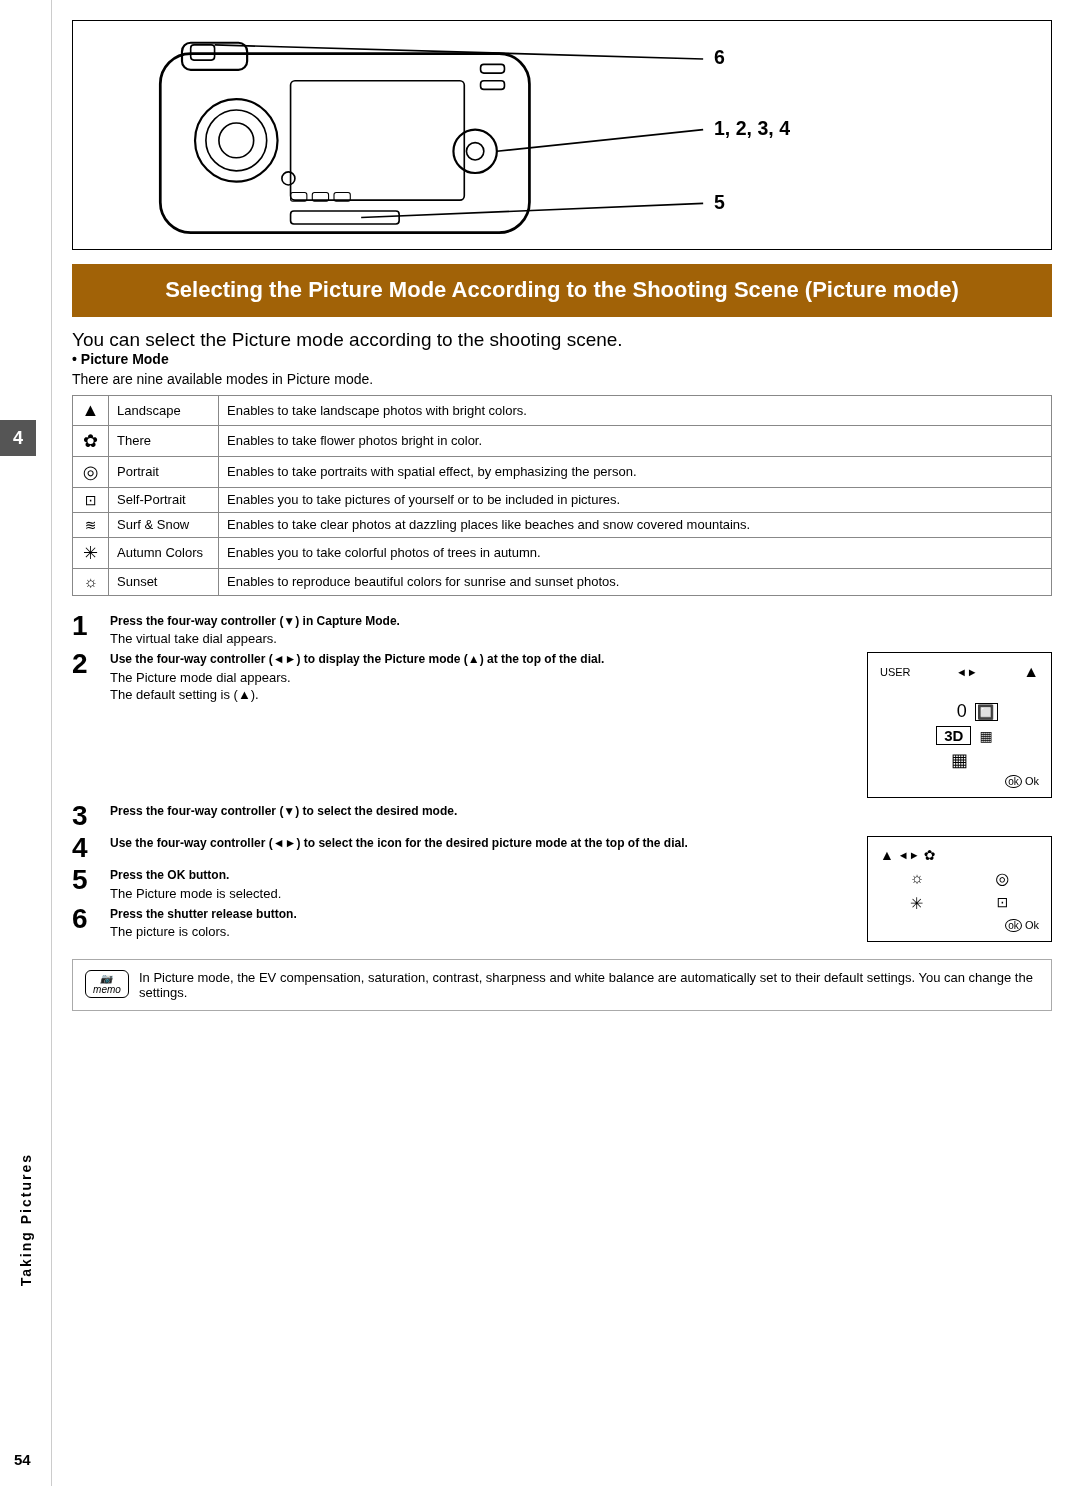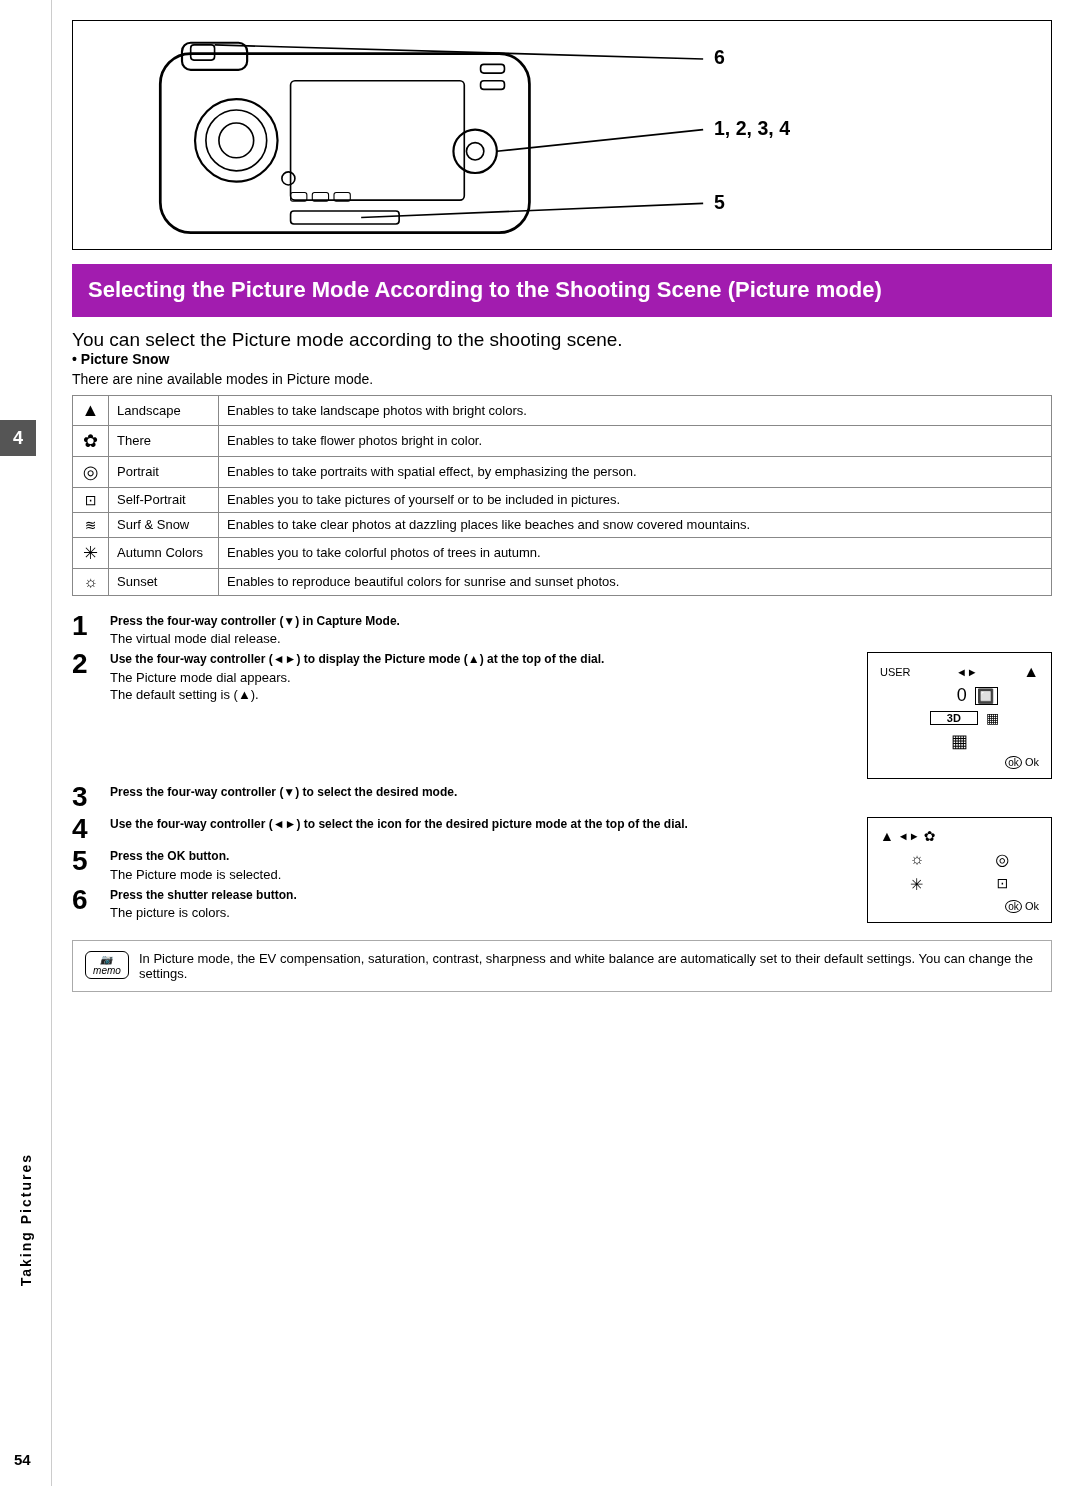--- a/index.html
+++ b/index.html
@@ -81,27 +81,28 @@
       margin-bottom: 14px;
       display: flex;
       align-items: center;
       justify-content: center;
       position: relative;
       background: #fff;
     }
 
     
     .section-heading {
-      background: #a21caf;
+      background: #a16207;
       color: #fff;
       padding: 12px 16px;
       font-size: 22px;
       font-weight: bold;
       margin-bottom: 12px;
       line-height: 1.3;
+      text-align: center;
     }
 
     .intro-text {
       font-size: 19px;
       margin-bottom: 0;
     }
 
     .bullet-heading {
       font-size: 14px;
       font-weight: bold;
@@ -218,22 +219,22 @@
 
     .memo-icon-inner {
       border: 1.5px solid #000;
       border-radius: 6px;
       padding: 2px 5px;
       font-size: 10px;
       font-style: italic;
     }
     .icon-3d { 
       border: 1.5px solid #000; 
-      padding: 0 16px; 
-      font-size: 11px; 
+      padding: 0 7px; 
+      font-size: 15px; 
       font-weight: bold;
     }
   </style>
 </head>
 <body>
 
 <div class="page-container">
 
   <div class="sidebar">
     <div class="chapter-badge">
@@ -281,21 +282,21 @@
         <text x="590" y="105" font-size="18" font-weight="bold" font-family="Arial">1, 2, 3, 4</text>
 
         <line x1="265" y1="181" x2="580" y2="168" stroke="#000" stroke-width="1.5"></line>
         <text x="590" y="173" font-size="18" font-weight="bold" font-family="Arial">5</text>
       </svg>
     </div>
 
     <div class="section-heading">Selecting the Picture Mode According to the Shooting Scene (Picture mode)</div>
 
     <p class="intro-text">You can select the Picture mode according to the shooting scene.</p>
-    <p class="bullet-heading">• Picture Snow</p>
+    <p class="bullet-heading">• Picture Mode</p>
     <p class="sub-intro">There are nine available modes in Picture mode.</p>
 
     <table class="mode-table">
       <tbody>
         <tr>
           <td style="font-size:18px;">▲</td>
           <td>Landscape</td>
           <td>Enables to take landscape photos with bright colors.</td>
         </tr>
         <tr>
@@ -330,36 +331,36 @@
         </tr>
       </tbody>
     </table>
 
     <div class="steps-section">
 
       <div class="step-row">
         <div class="step-number">1</div>
         <div class="step-content">
           <div class="step-title">Press the four-way controller (▼) in Capture Mode.</div>
-          <div class="step-desc">The virtual mode dial release.</div>
+          <div class="step-desc">The virtual take dial appears.</div>
         </div>
       </div>
 
       <div class="step-row">
         <div class="step-number">2</div>
         <div class="step-with-diagram" style="flex:1;">
           <div class="step-left">
             <div class="step-title">Use the four-way controller (◄►) to display the Picture mode (▲) at the top of the dial.</div>
             <div class="step-desc">The Picture mode dial appears.</div>
             <div class="step-desc">The default setting is (▲).</div>
           </div>
           <div class="step-diagram">
             <div class="diagram-box">
 
-              <div style="display:flex; align-items:center; justify-content:space-between; margin-bottom:4px;">
+              <div style="display:flex; align-items:center; justify-content:space-between; margin-bottom:20px;">
                 <span style="font-size:11px;">USER</span>
                 <span style="font-size:11px;">◄►</span>
                 <span style="font-size:16px;">▲</span>
               </div>
               <div style="display:flex; align-items:center; justify-content:center; gap:8px; margin-bottom:4px; padding-left:36px;">
                 <span style="font-size:18px;">0</span>
                 <span style="font-size:14px; border:1px solid #000; padding:0 2px;">🔲</span>
               </div>
               <div style="display:flex; align-items:center; justify-content:center; gap:8px; margin-bottom:4px; padding-left:10px;">
                 <span class="icon-3d">3D</span>

